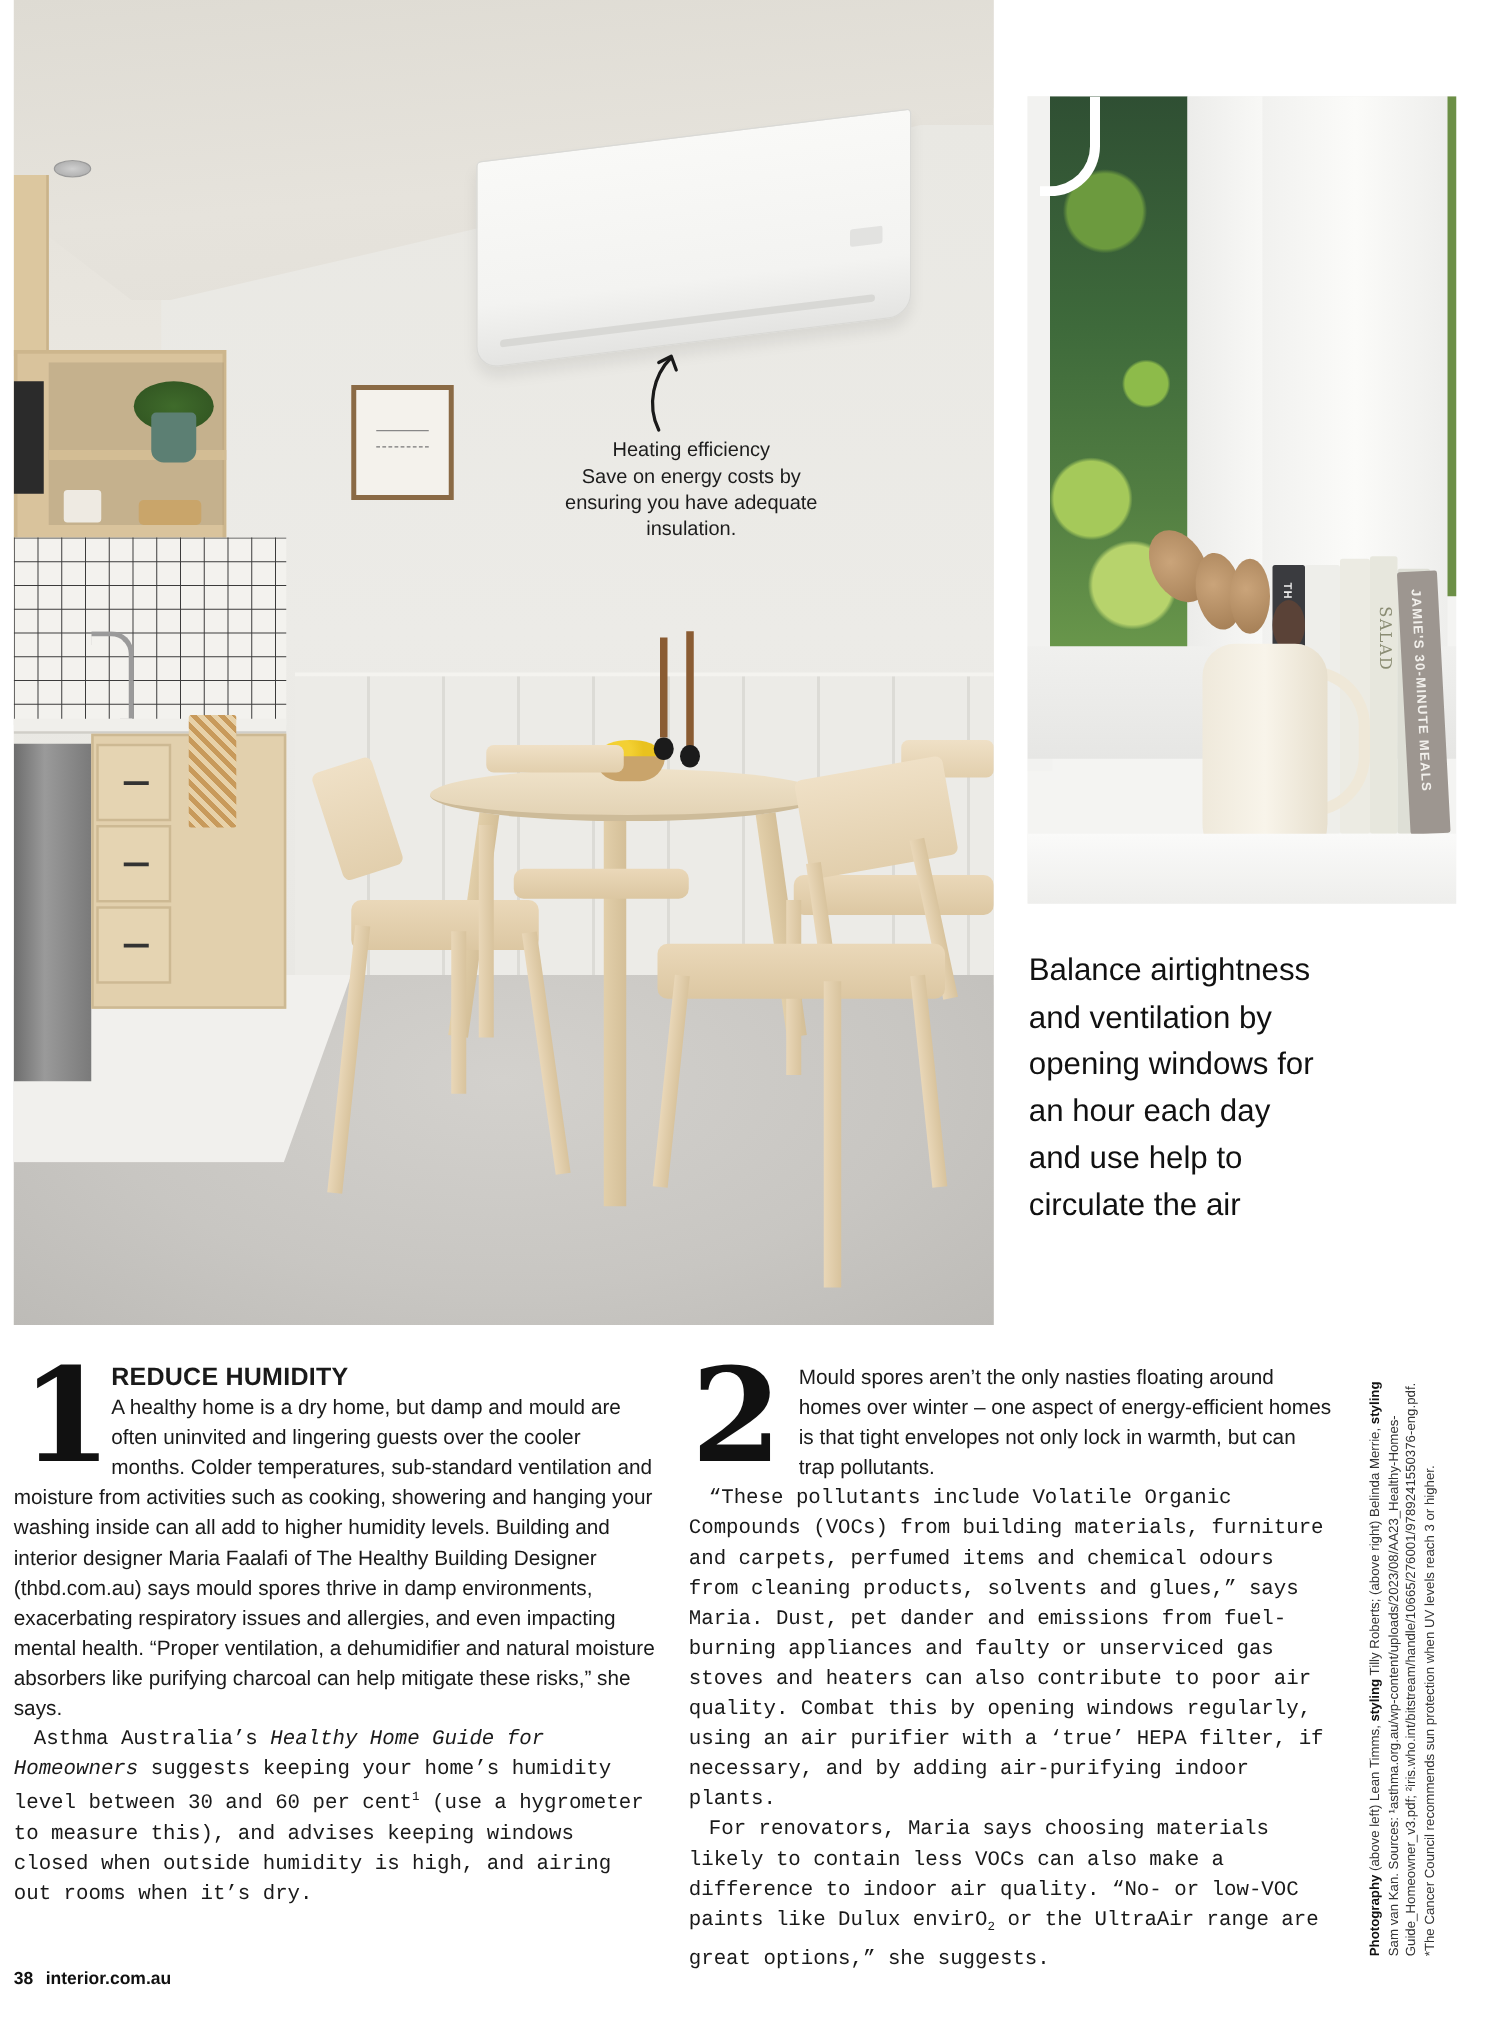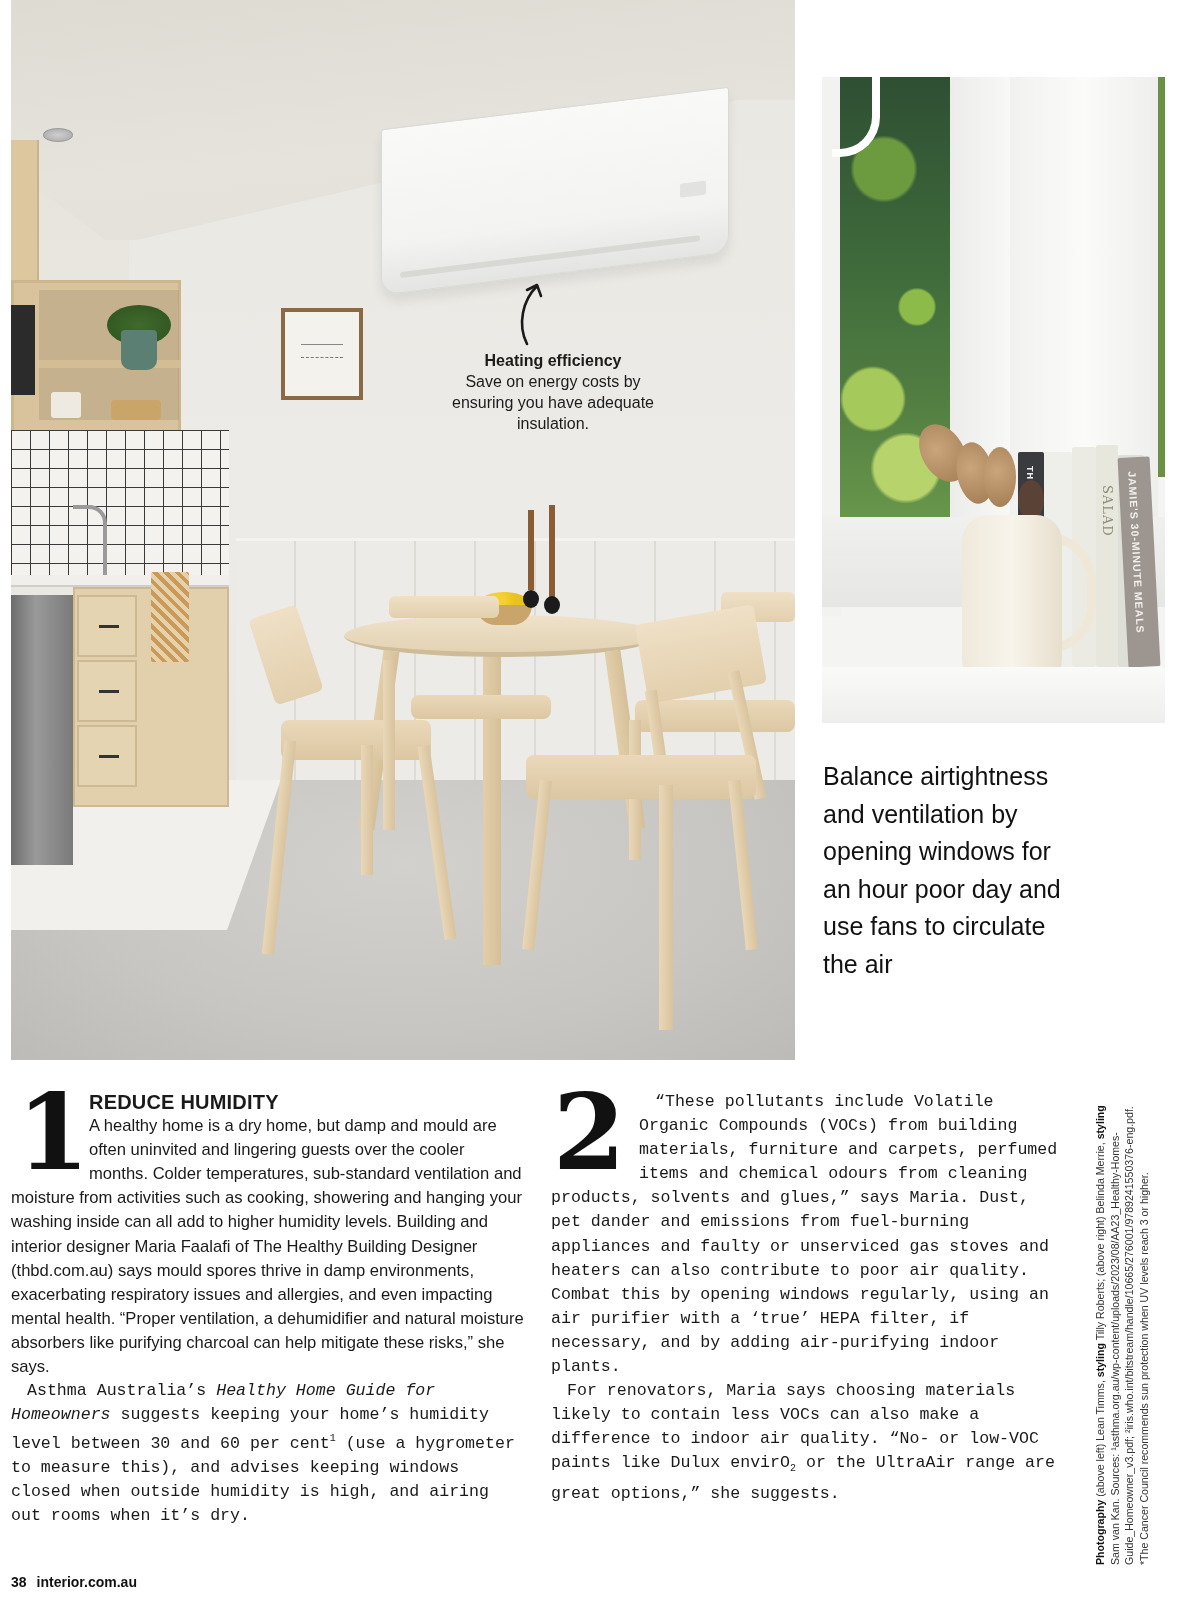--- a/index.html
+++ b/index.html
@@ -48,21 +48,21 @@
 
   .aircon { position: absolute; left: 370px; top: 108px; width: 348px; height: 166px; background: linear-gradient(180deg, #f9f9f7 0%, #f3f3f1 70%, #e4e4e2 100%);
     border: 1px solid #d9d9d6; border-radius: 4px 4px 18px 18px; box-shadow: 0 8px 12px rgba(0,0,0,.08); transform: skewY(-7deg); }
   .aircon-vent { position: absolute; left: 18px; bottom: 14px; width: 300px; height: 6px; background: #d8d8d5; border-radius: 3px; }
   .aircon-display { position: absolute; right: 22px; top: 90px; width: 26px; height: 14px; background: #e2e2e0; border-radius: 2px; }
   .picture-frame { position: absolute; left: 270px; top: 308px; width: 82px; height: 92px; background: #f4f2ec; border: 4px solid #8a6a45; }
   .picture-art { position: absolute; left: 16px; top: 32px; width: 42px; height: 14px; border-top: 1px solid #888; border-bottom: 1px dashed #777; }
 
   .annotation-arrow { position: absolute; left: 502px; top: 280px; width: 40px; height: 68px; }
   .annotation { position: absolute; left: 432px; top: 350px; width: 220px; text-align: center; font-size: 16px; line-height: 21px; color: #1c1c1c; }
-  .annotation-title { font-weight: bold; display: block; }
+  .annotation-title { font-weight: normal; display: block; }
   .annotation-body { display: block; }
 
   .table-top { position: absolute; left: 333px; top: 615px; width: 316px; height: 42px; border-radius: 50%; background: linear-gradient(180deg, #efe2c9, #e3d3b5); border-bottom: 5px solid #cdbb99; }
   .table-leg { position: absolute; width: 16px; background: linear-gradient(90deg, #e2cfaa, #d4bf98); }
   .fruit-bowl { position: absolute; left: 465px; top: 605px; width: 56px; height: 20px; background: #c9a46b; border-radius: 0 0 28px 28px; }
   .lemons { position: absolute; left: 470px; top: 592px; width: 46px; height: 18px; border-radius: 50%; background: radial-gradient(circle at 30% 50%, #f3d033 30%, #e9c21e 60%); }
   .candle { position: absolute; width: 6px; background: #8a5c33; }
   .candle-base { position: absolute; width: 16px; height: 18px; border-radius: 50%; background: #1b1b1b; }
 
   .chair { position: absolute; }
@@ -231,31 +231,32 @@
   <div class="spoon" style="left:100px;top:345px;width:42px;height:62px;transform:rotate(-30deg)"></div>
   <div class="spoon" style="left:135px;top:365px;width:36px;height:62px;transform:rotate(-10deg)"></div>
   <div class="spoon" style="left:162px;top:370px;width:32px;height:60px"></div>
   <div class="spoon" style="left:196px;top:403px;width:26px;height:40px;background:#5a4237"></div>
 
   <div class="jug-handle"></div>
   <div class="jug"></div>
   <div class="bench-r"></div>
 </div>
 
-<div class="pull-quote">Balance airtightness and ventilation by opening windows for an hour poor day and use fans to circulate the air</div>
+<div class="pull-quote">Balance airtightness and ventilation by opening windows for an hour each day and use help to circulate the air</div>
 
 <div class="col col-1">
   <div class="dropnum dropnum-1">1</div>
   <span class="sec-title">REDUCE HUMIDITY</span>
   <span class="para">A healthy home is a dry home, but damp and mould are often uninvited and lingering guests over the cooler months. Colder temperatures, sub-standard ventilation and moisture from activities such as cooking, showering and hanging your washing inside can all add to higher humidity levels. Building and interior designer Maria Faalafi of The Healthy Building Designer (thbd.com.au) says mould spores thrive in damp environments, exacerbating respiratory issues and allergies, and even impacting mental health. “Proper ventilation, a dehumidifier and natural moisture absorbers like purifying charcoal can help mitigate these risks,” she says.</span>
   <span class="para para-indent"><span>Asthma Australia’s </span><span class="italic">Healthy Home Guide for Homeowners</span><span> suggests keeping your home’s humidity level between 30 and 60 per cent</span><sup>1</sup><span> (use a hygrometer to measure this), and advises keeping windows closed when outside humidity is high, and airing out rooms when it’s dry.</span></span>
 </div>
 
 <div class="col col-2">
   <div class="dropnum dropnum-2">2</div>
+  <span class="para">Mould spores aren’t the only nasties floating around homes over winter – one aspect of energy-efficient homes is that tight envelopes not only lock in warmth, but can trap pollutants.</span>
   <span class="para para-indent">“These pollutants include Volatile Organic Compounds (VOCs) from building materials, furniture and carpets, perfumed items and chemical odours from cleaning products, solvents and glues,” says Maria. Dust, pet dander and emissions from fuel-burning appliances and faulty or unserviced gas stoves and heaters can also contribute to poor air quality. Combat this by opening windows regularly, using an air purifier with a ‘true’ HEPA filter, if necessary, and by adding air-purifying indoor plants.</span>
   <span class="para para-indent"><span>For renovators, Maria says choosing materials likely to contain less VOCs can also make a difference to indoor air quality. “No- or low-VOC paints like Dulux envirO</span><sub>2</sub><span> or the UltraAir range are great options,” she suggests.</span></span>
 </div>
 
 <div class="credits">
   <b>Photography</b><span> (above left) Lean Timms, </span><b>styling</b><span> Tilly Roberts; (above right) Belinda Merrie, </span><b>styling</b><span> Sam van Kan. Sources: ¹asthma.org.au/wp-content/uploads/2023/08/AA23_Healthy-Homes-Guide_Homeowner_v3.pdf; ²iris.who.int/bitstream/handle/10665/276001/9789241550376-eng.pdf. *The Cancer Council recommends sun protection when UV levels reach 3 or higher.</span>
 </div>
 
 <div class="footer">
   <span class="pg">38</span><span>interior.com.au</span>

